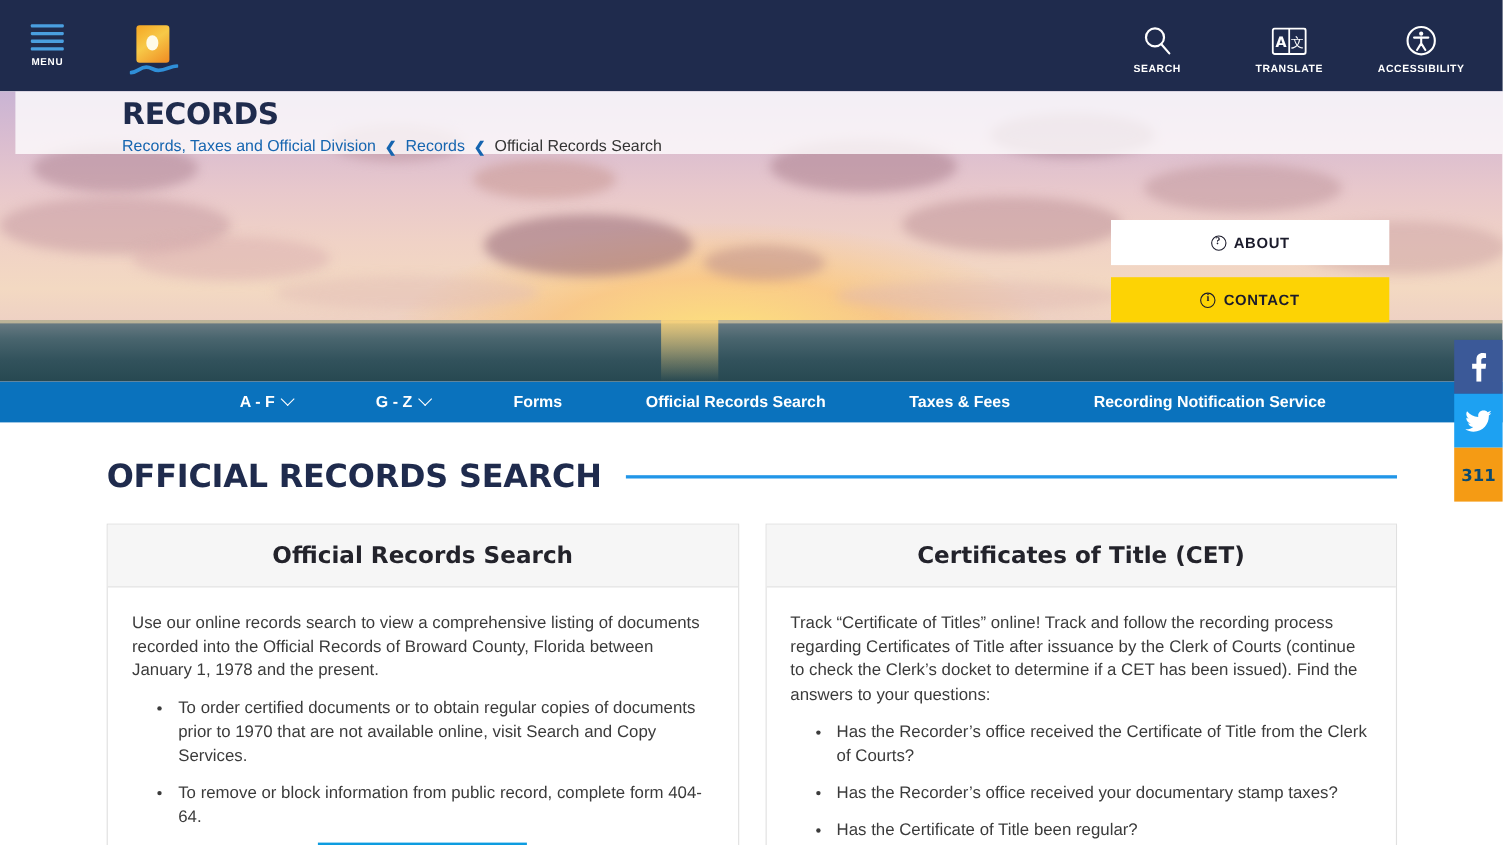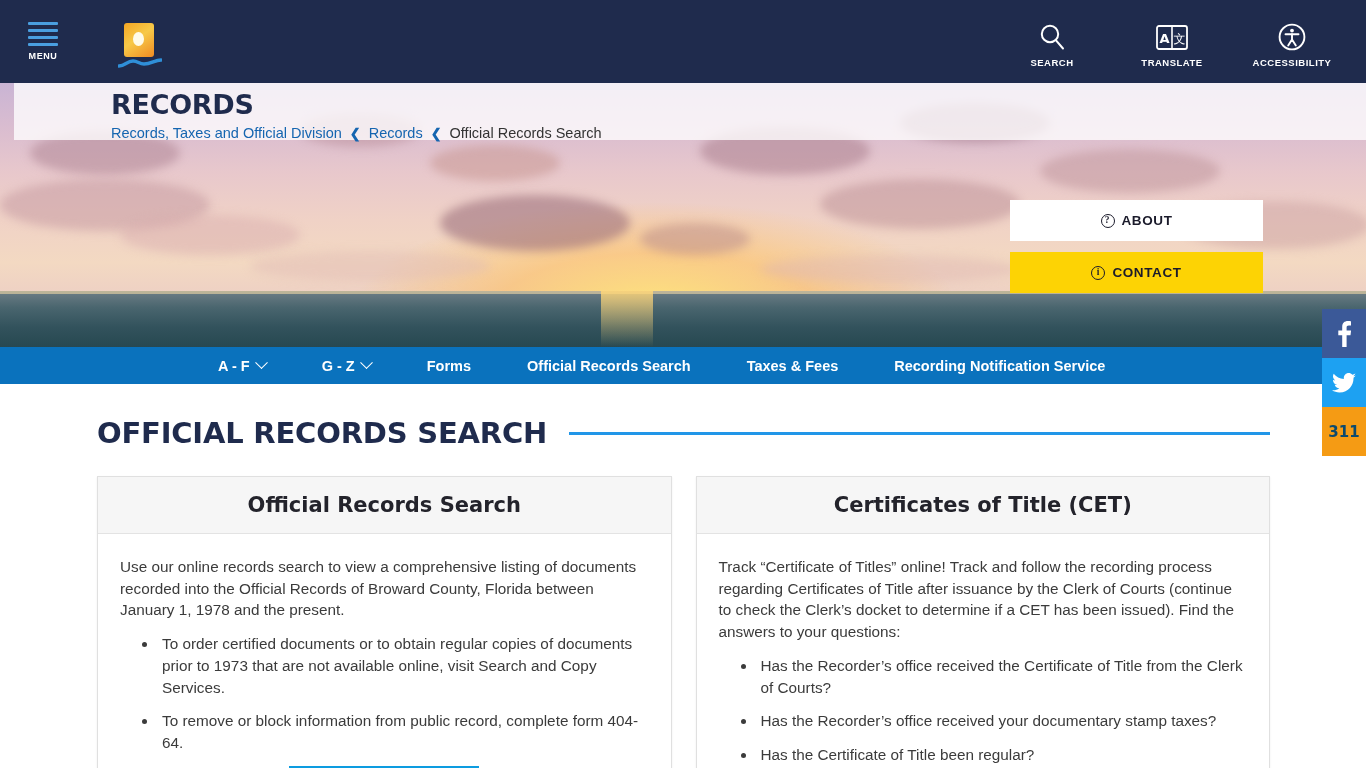--- a/index.html
+++ b/index.html
@@ -147,21 +147,21 @@
 
   
   .subnav {
     position: absolute; top: 347px; left: 0;
     width: 1366px; height: 37px;
     background: #0a72bd;
     display: flex; align-items: center;
   }
   .subnav-inner {
     display: flex; align-items: center;
-    gap: 56px; padding-left: 218px;
+    gap: 76px; padding-left: 218px;
   }
   .nav-item {
     color: #ffffff; font-size: 14.5px; font-weight: bold;
     cursor: pointer; display: flex; align-items: center; gap: 7px;
     white-space: nowrap;
   }
   .caret {
     width: 9px; height: 9px;
     border-right: 1.6px solid #fff; border-bottom: 1.6px solid #fff;
     transform: rotate(45deg) translate(-2px,-2px);
@@ -374,21 +374,21 @@
   </div>
 
   <div class="cards" id="cards">
       <div class="card">
         <div class="card-head">
           <h2>Official Records Search</h2>
         </div>
         <div class="card-body">
           <p>Use our online records search to view a comprehensive listing of documents recorded into the Official Records of Broward County, Florida between January 1, 1978 and the present.</p>
           <ul>
-            <li>To order certified documents or to obtain regular copies of documents prior to 1973 that are not available online, visit Search and Copy Services.</li>
+            <li>To order certified documents or to obtain regular copies of documents prior to 1970 that are not available online, visit Search and Copy Services.</li>
             <li>To remove or block information from public record, complete form 404-64.</li>
           </ul>
           <div class="card-cta">
             <div class="cta-btn"></div>
           </div>
         </div>
       </div>
       <div class="card">
         <div class="card-head">
           <h2>Certificates of Title (CET)</h2>

